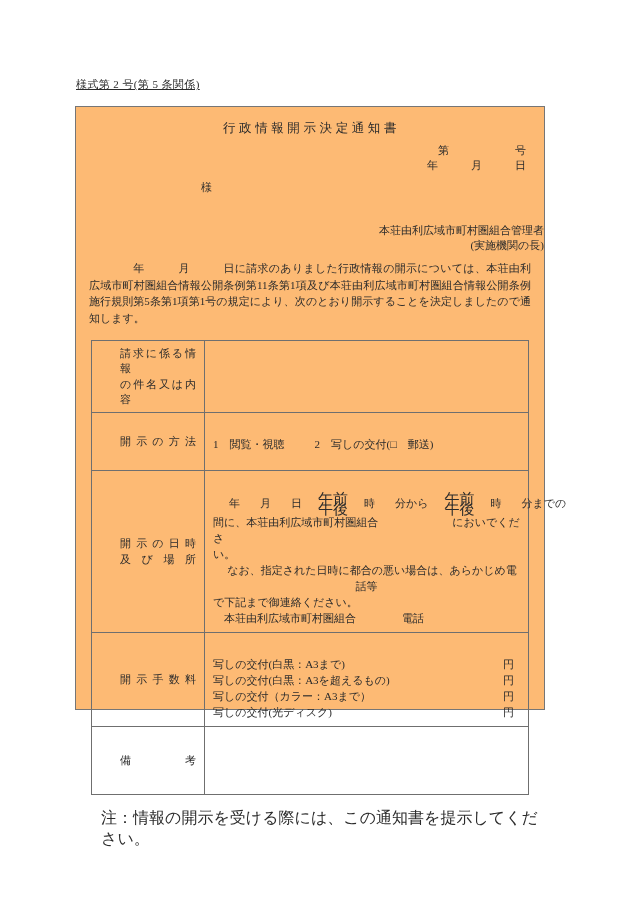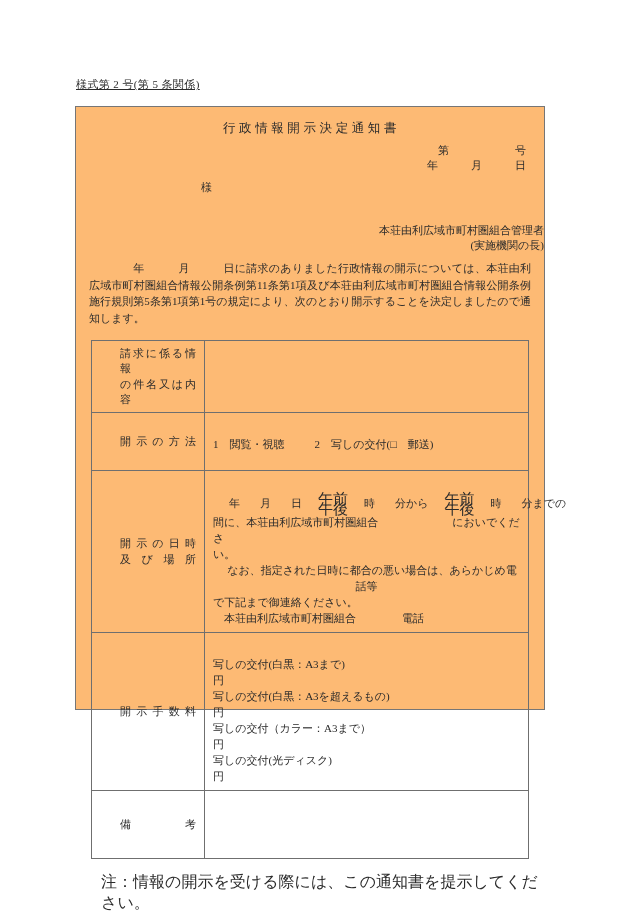--- a/index.html
+++ b/index.html
@@ -153,21 +153,20 @@
   .dt-line3 { line-height: 16px; text-indent: 11px; text-align: center; }
   .dt-line4 { line-height: 16px; text-indent: 11px; }
   .dt-line4 .tel-gap { display: inline-block; width: 46px; }
 
   
   .fee-list { list-style: none; margin: 0; padding: 0; }
   .fee-list li {
     line-height: 16px;
     display: flex;
     justify-content: space-between;
-    flex-direction: column;
   }
   .fee-list li .unit { padding-right: 6px; }
 
   
   .note {
     margin: 13px 0 0 25px;
     font-size: 16px;
   }
 </style>
 </head>

